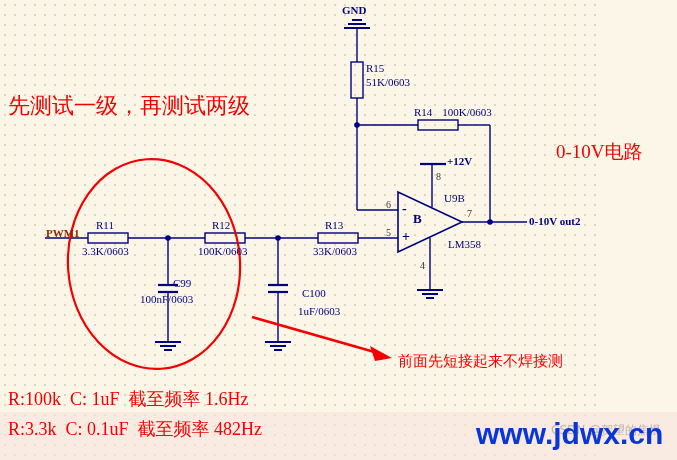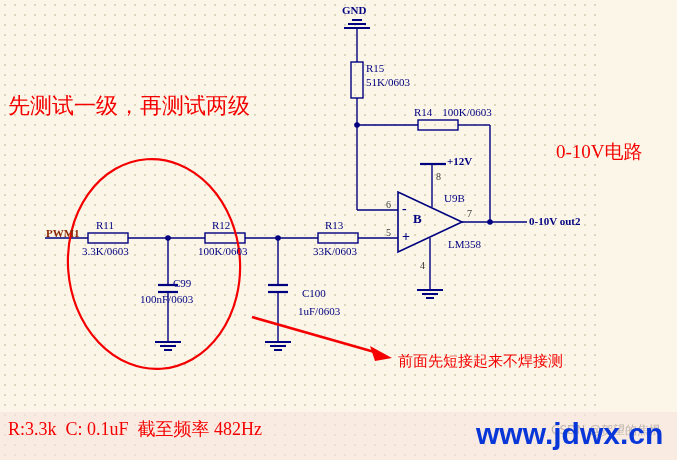--- a/index.html
+++ b/index.html
@@ -153,18 +153,19 @@
   <div class="lbl" style="left:313px;top:246px;">33K/0603</div>
 
   <div class="lbl" style="left:173px;top:278px;">C99</div>
   <div class="lbl" style="left:140px;top:294px;">100nF/0603</div>
   <div class="lbl" style="left:302px;top:288px;">C100</div>
   <div class="lbl" style="left:298px;top:306px;">1uF/0603</div>
 
   <div class="red note" style="left:8px;top:93px;">先测试一级，再测试两级</div>
   <div class="red title-red" style="left:556px;top:141px;">0-10V电路</div>
   <div class="red arrownote" style="left:398px;top:353px;">前面先短接起来不焊接测</div>
+  <div class="red calc" style="left:8px;top:389px;">R:100k  C: 1uF  截至频率 1.6Hz</div>
   <div class="red calc" style="left:8px;top:419px;">R:3.3k  C: 0.1uF  截至频率 482Hz</div>
 
   <div class="wm-csdn">CSDN @贺望的焦恨</div>
   <div class="wm-site">www.jdwx.cn</div>
 
 </div>
 
 </body></html>

